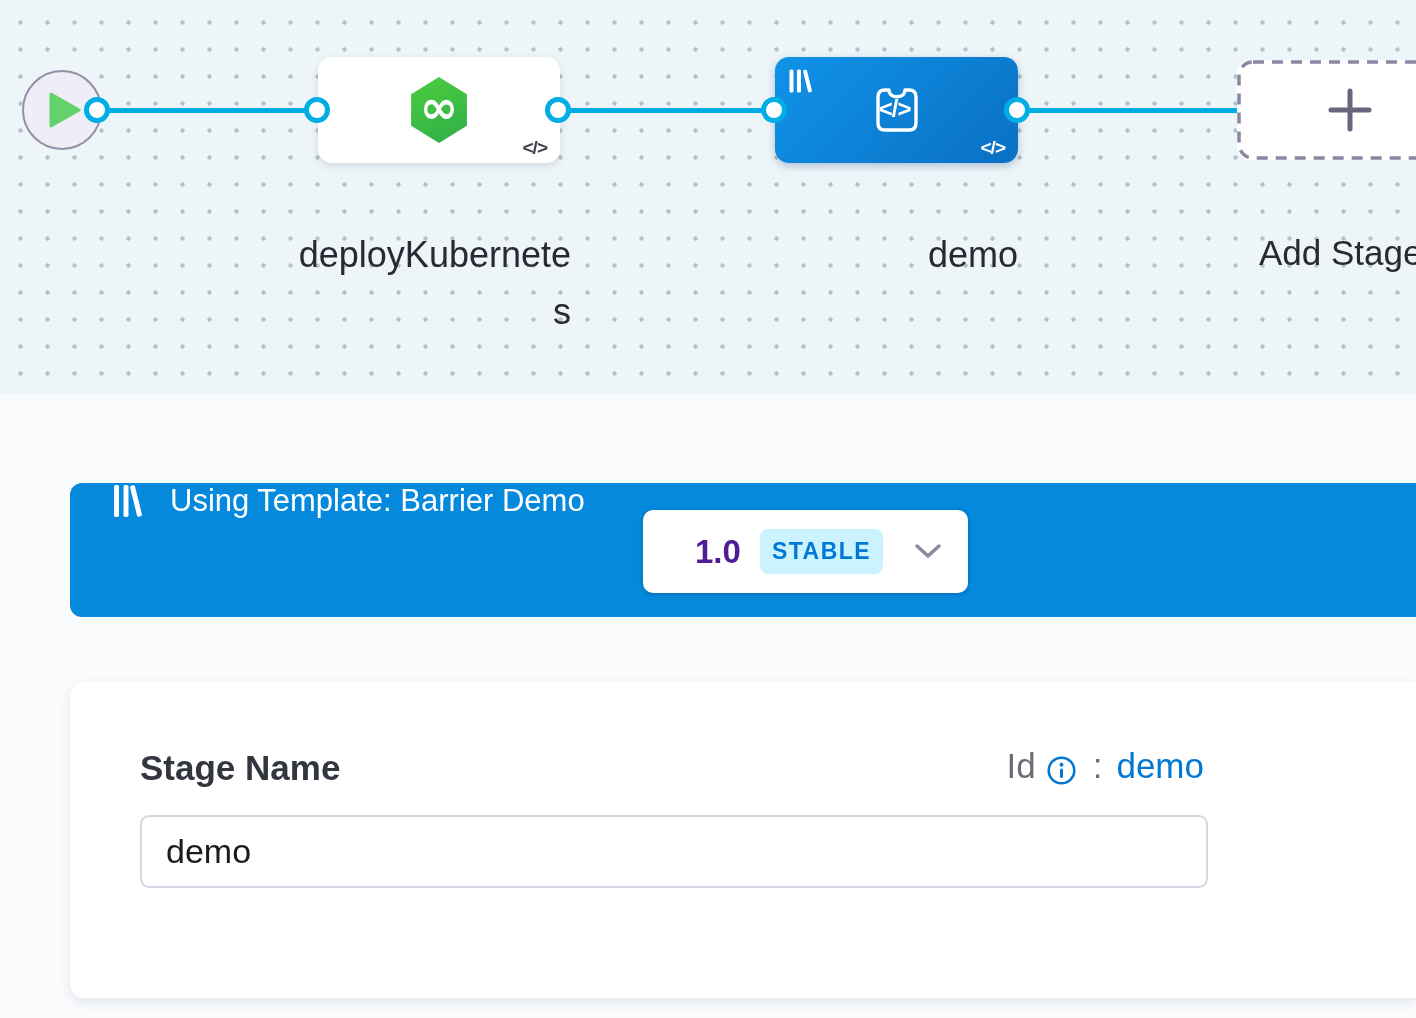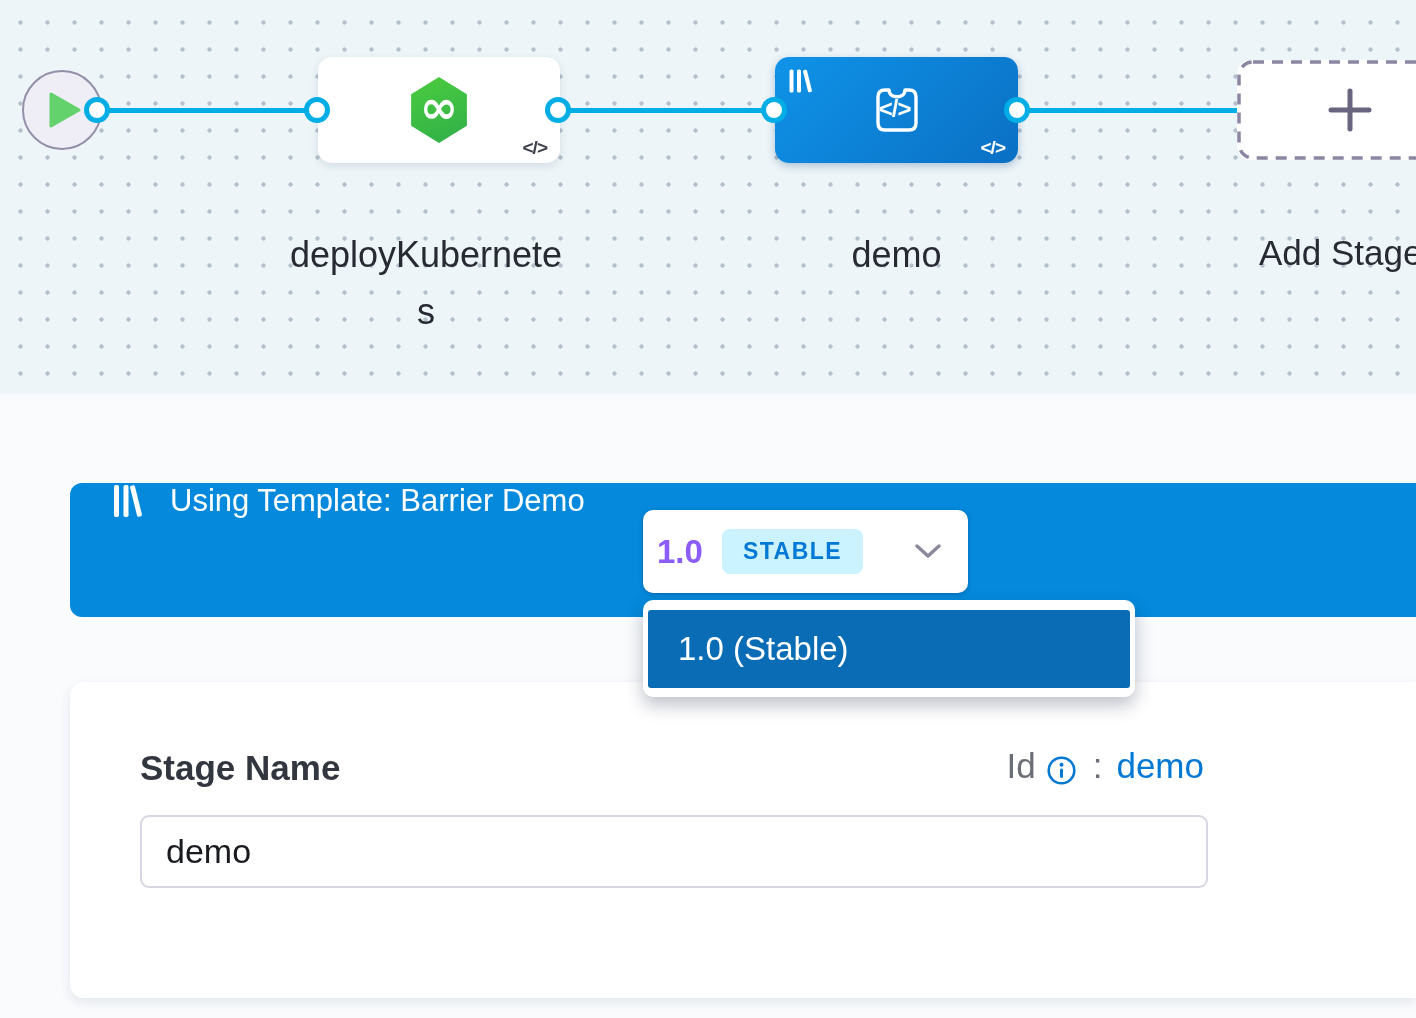--- a/index.html
+++ b/index.html
@@ -37,39 +37,39 @@
   .tpl-icon-node{position:absolute;left:13px;top:11px;}
   .custom-icon{position:absolute;left:50%;top:50%;transform:translate(-50%,-50%);
         width:66px;height:66px;}
   .custom-icon .code-center{position:absolute;left:50%;top:50%;
         transform:translate(-56%,-54%);color:#fff;font-weight:700;font-size:24px;
         letter-spacing:-1px;}
   .add-stage{position:absolute;left:1237px;top:60px;width:240px;height:100px;z-index:2;}
   .add-stage .box-bg{position:absolute;inset:0;background:#fff;border-radius:14px;}
   .add-stage svg.dash{position:absolute;inset:0;}
   .add-stage .plus-wrap{position:absolute;left:89px;top:26px;}
-  .node-label{position:absolute;font-size:36px;color:#272a32;text-align:center;
+  .node-label{position:absolute;font-size:36px;color:#272a32;text-align:right;
         line-height:57px;z-index:3;}
   .label-deploy{left:281px;top:226px;width:290px;overflow-wrap:anywhere;word-break:break-word;}
   .label-demo{left:775px;top:226px;width:243px;}
   .label-add{left:1259px;top:224px;font-size:35px;white-space:nowrap;text-align:left;}
 
   
   .lower{position:absolute;left:0;top:394px;width:1416px;height:624px;background:#f9fbfd;}
 
   .banner{position:absolute;left:70px;top:89px;right:0;height:134px;background:#0489dc;
         border-radius:12px 0 0 12px;display:flex;z-index:2;}
   .banner .tpl-icon-banner{margin-left:42px;flex:0 0 auto;display:flex;}
   .banner-text{color:#fff;font-size:31px;font-weight:500;margin-left:28px;white-space:nowrap;}
   .version-btn{position:absolute;left:573px;top:27px;width:325px;height:83px;background:#fff;
         border-radius:10px;display:flex;align-items:center;box-shadow:0 1px 4px rgba(0,30,60,0.30);
         cursor:pointer;}
-  .version-num{margin-left:14px;font-size:33px;font-weight:600;color:#8b5cf6;}
+  .version-num{margin-left:52px;font-size:33px;font-weight:600;color:#4c1d95;}
   .stable-badge{margin-left:19px;background:#cbf2ff;color:#0278d5;font-size:23px;font-weight:700;
-        letter-spacing:1.5px;padding:11px 21px;border-radius:8px;line-height:1;}
+        letter-spacing:1.5px;padding:11px 12px;border-radius:8px;line-height:1;}
   .chev{margin-left:auto;margin-right:26px;display:flex;}
 
   .dropdown{position:absolute;left:643px;top:206px;width:492px;height:97px;background:#fff;
         border-radius:10px;box-sizing:border-box;padding:10px 5px 9px 5px;
         box-shadow:0 8px 18px rgba(20,30,60,0.28);z-index:5;}
   .dd-item{height:100%;background:#0a6cb5;border-radius:3px;color:#fff;font-size:33px;
         display:flex;align-items:center;padding-left:30px;cursor:pointer;}
 
   .card{position:absolute;left:70px;top:288px;right:0;height:316px;background:#fff;
         border-radius:14px 0 0 14px;box-shadow:0 4px 12px rgba(40,50,80,0.10);z-index:1;}
@@ -160,23 +160,20 @@
         <span class="version-num">1.0</span>
         <span class="stable-badge">STABLE</span>
         <span class="chev">
           <svg width="28" height="17" viewBox="0 0 28 17">
             <polyline points="3,3 14,13 25,3" fill="none" stroke="#8b88a0" stroke-width="3.5" stroke-linecap="round" stroke-linejoin="round"></polyline>
           </svg>
         </span>
       </div>
     </div>
 
-    <div class="dropdown">
-      <div class="dd-item">1.0 (Stable)</div>
-    </div>
 
     <div class="card">
       <div class="stage-name-label">Stage Name</div>
 
       <div class="id-row">
         <span class="id-label">Id</span>
         <span class="id-info">
           <svg width="31" height="31" viewBox="0 0 31 31">
             <circle cx="15.5" cy="15.5" r="12.8" fill="none" stroke="#0278d5" stroke-width="2.6"></circle>
             <circle cx="15.5" cy="9.7" r="2" fill="#0278d5"></circle>

